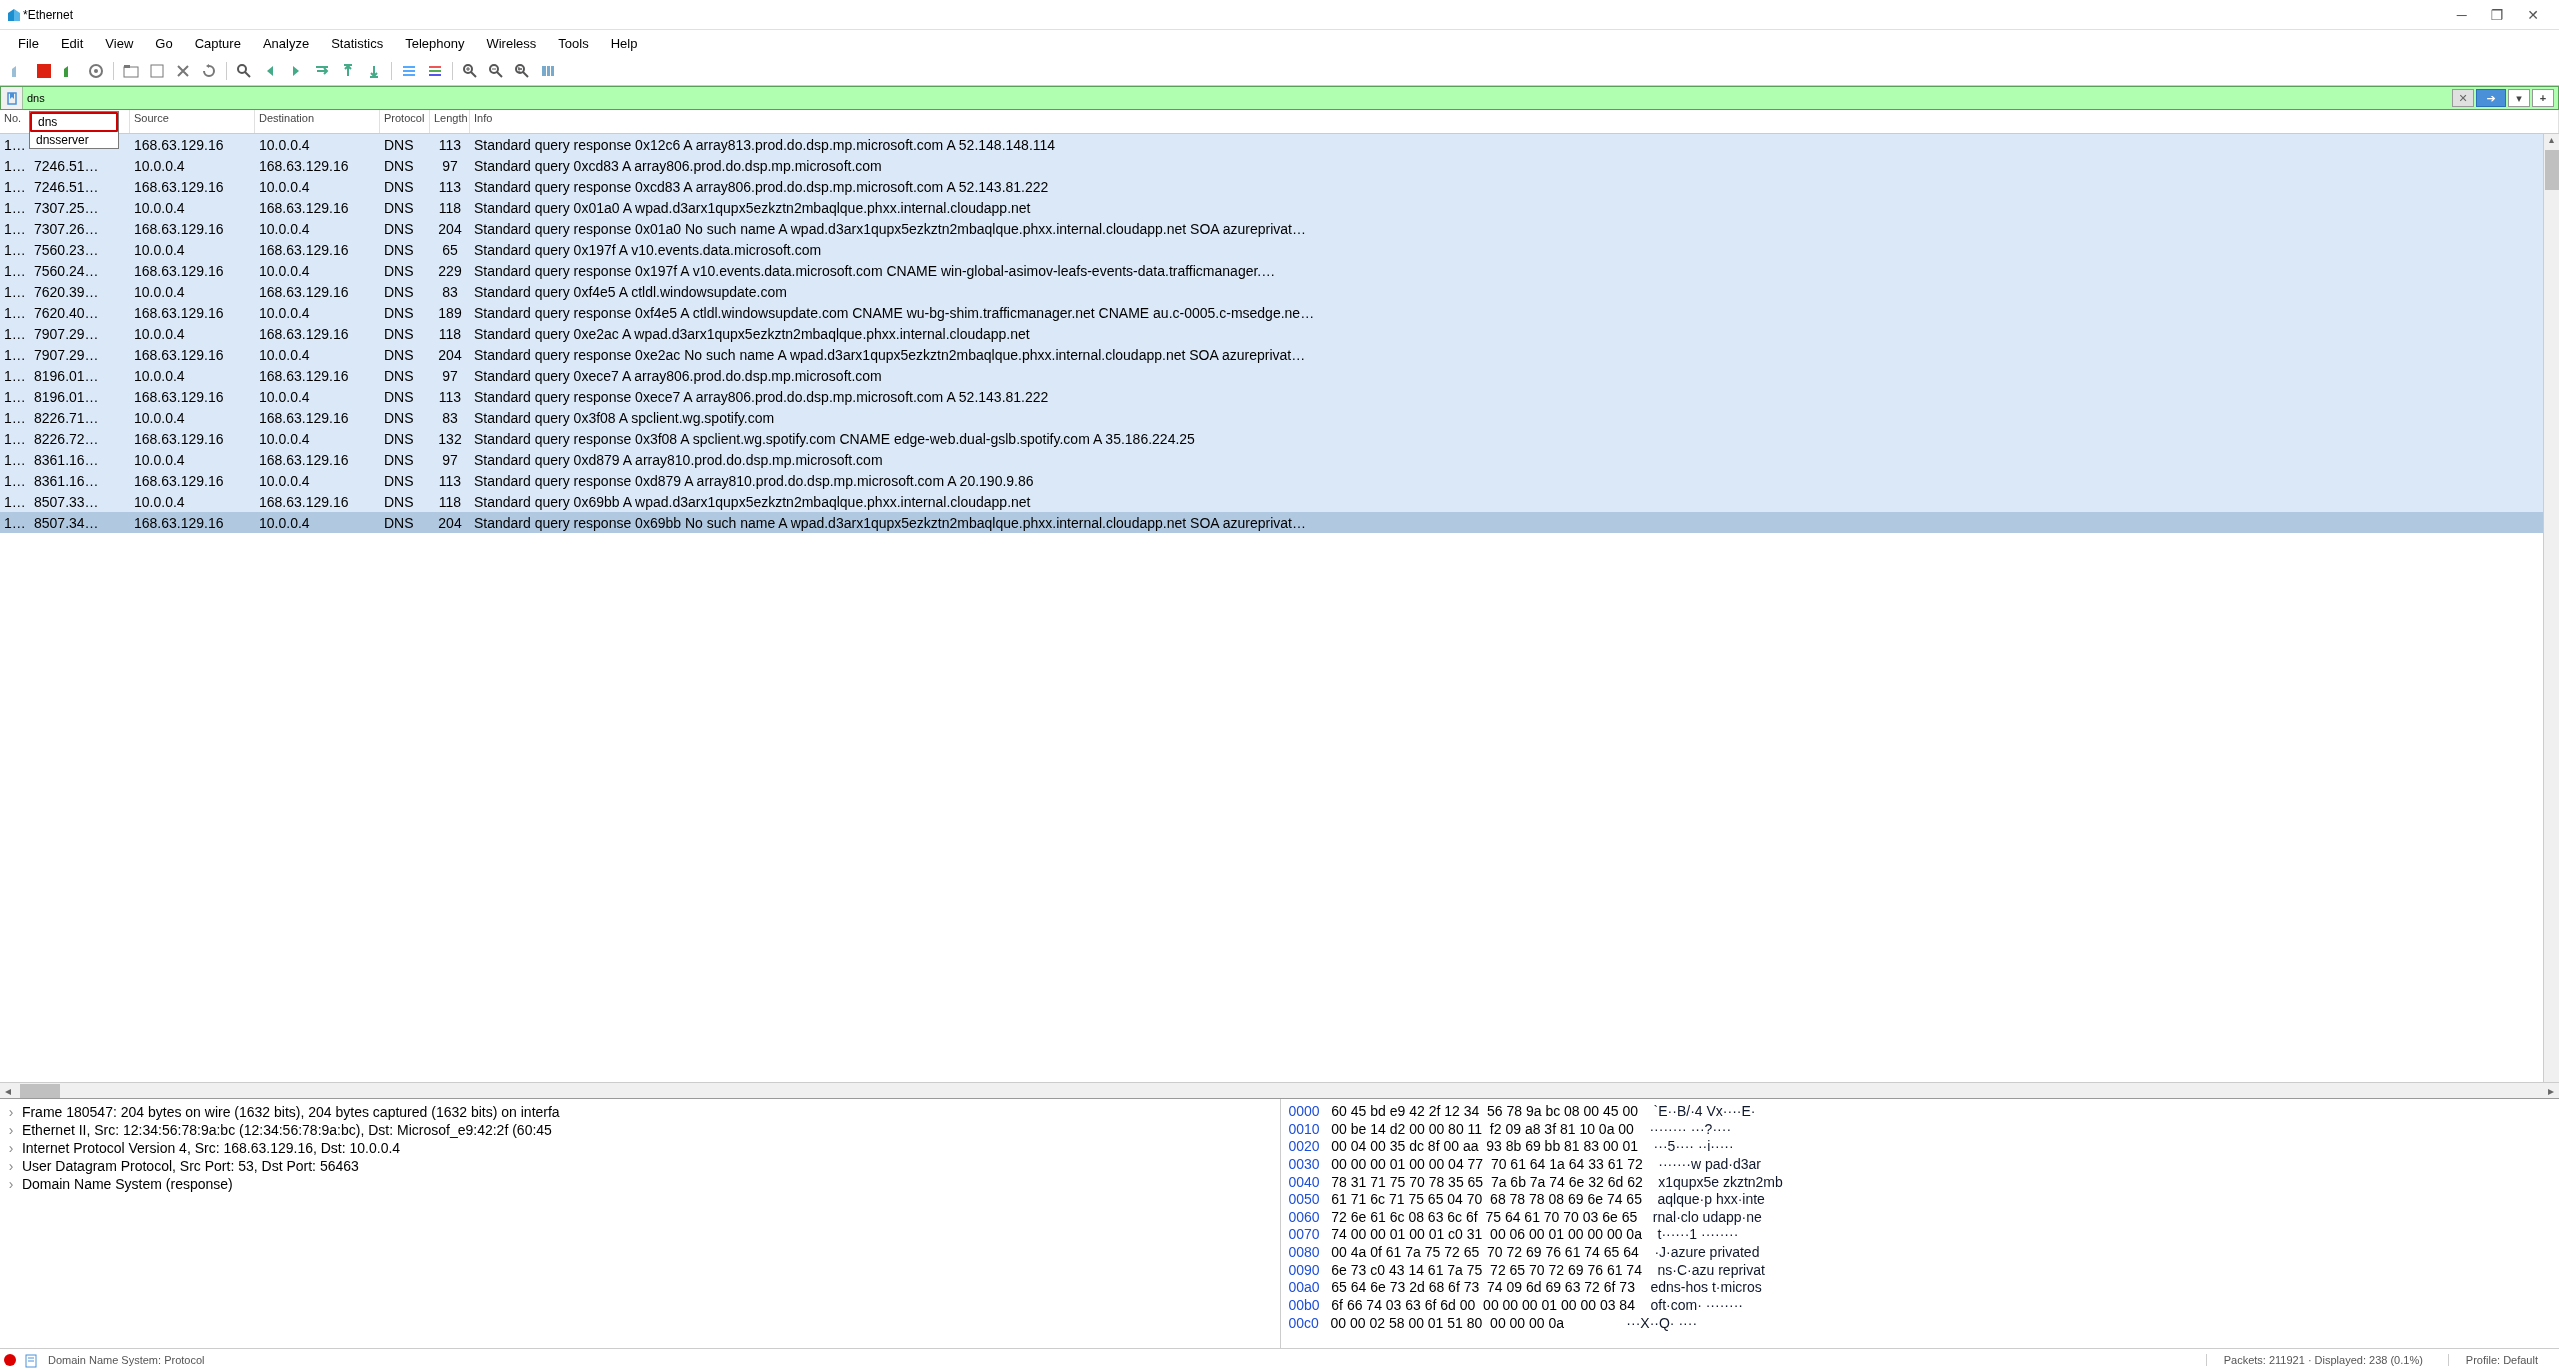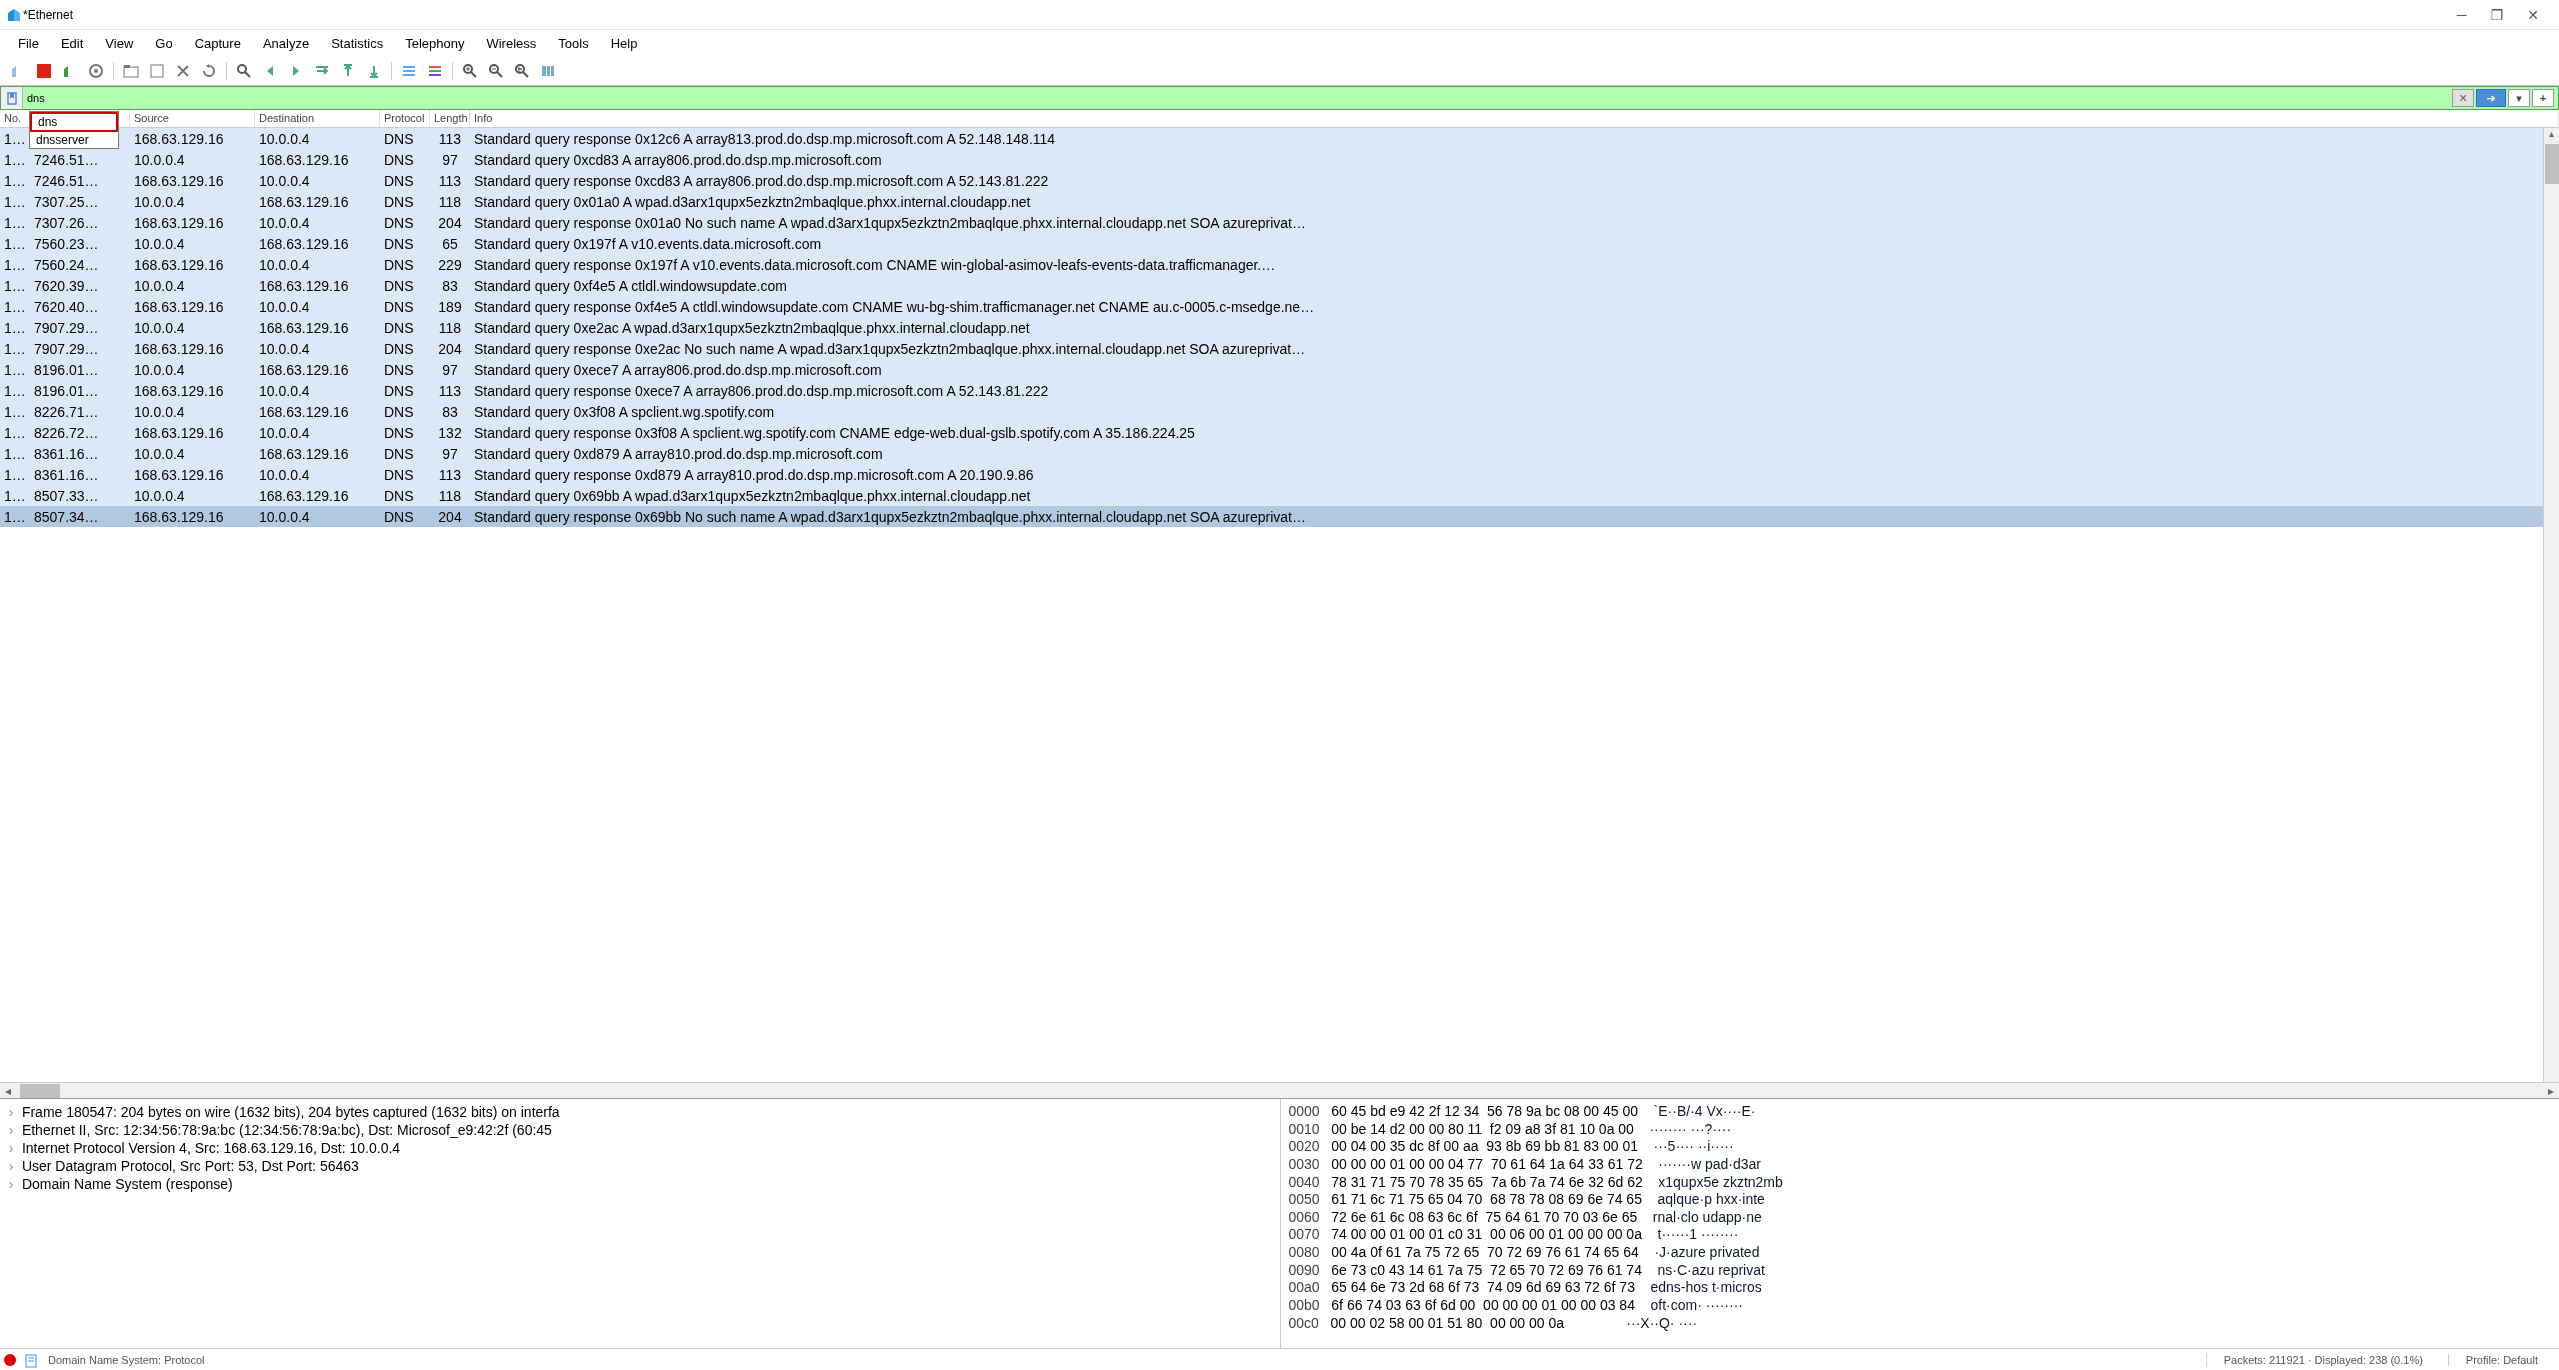--- a/index.html
+++ b/index.html
@@ -21,21 +21,21 @@
 .filter-btns span{width:22px;height:18px;display:flex;align-items:center;justify-content:center;font-size:11px}
 .filter-clear{background:#e0e0e0;border:1px solid #999;color:#666}
 .filter-arrow{background:#4a90d9;color:#fff;border:1px solid #2a70b9;width:30px!important}
 .filter-drop{background:#fff;border:1px solid #999;color:#444}
 .filter-plus{background:#fff;border:1px solid #999;color:#444;font-weight:bold}
 .autocomplete{position:absolute;left:28px;top:24px;background:#fff;border:1px solid #7a7a7a;z-index:100;min-width:90px}
 .autocomplete div{padding:1px 6px;font-size:12px}
 .autocomplete .hl{border:2px solid #d00000;border-radius:1px}
 .packet-area{flex:1;display:flex;flex-direction:column;min-height:0}
 .packet-list{flex:1;display:flex;flex-direction:column;min-height:0}
-.list-header{display:flex;height:18px;background:#fff;border-bottom:1px solid #ccc;font-size:11px;color:#444}
+.list-header{display:flex;height:24px;background:#fff;border-bottom:1px solid #ccc;font-size:11px;color:#444}
 .list-header div{padding:2px 4px;border-right:1px solid #e0e0e0;overflow:hidden;white-space:nowrap}
 .col-no{width:30px}
 .col-time{width:100px}
 .col-src{width:125px}
 .col-dst{width:125px}
 .col-proto{width:50px}
 .col-len{width:40px;text-align:center}
 .col-info{flex:1;overflow:hidden}
 .list-rows{flex:1;overflow:hidden;position:relative}
 .row{display:flex;height:21px;align-items:center;font-family:Consolas,monospace;font-size:14px;background:#dbe8f7;white-space:nowrap}
@@ -43,21 +43,21 @@
 .row .cell{padding:0 4px;overflow:hidden;text-overflow:ellipsis}
 .hscroll{height:16px;border-top:1px solid #ccc;background:#f0f0f0;display:flex;align-items:center}
 .hscroll .thumb{width:40px;height:14px;background:#c0c0c0;margin-left:4px}
 .hscroll .arrow{width:16px;text-align:center;color:#666}
 .details-area{height:250px;display:flex;border-top:1px solid #999}
 .tree{width:50%;overflow:hidden;padding:4px;font-family:Consolas,monospace;font-size:14px}
 .tree div{white-space:nowrap;padding:1px 0}
 .tree .exp{color:#888;display:inline-block;width:14px;text-align:center}
 .hex{width:50%;border-left:1px solid #ccc;overflow:hidden;padding:4px 8px;font-family:Consolas,monospace;font-size:14px}
 .hex .hline{white-space:pre;line-height:1.26}
-.hex .off{color:#404040}
+.hex .off{color:#1d4ed8}
 .hex .ascii{color:#0f172a}
 .statusbar{height:22px;display:flex;align-items:center;border-top:1px solid #ccc;font-size:11px;color:#555;padding:0 4px;gap:8px}
 .statusbar .rec{width:12px;height:12px;border-radius:50%;background:#d00}
 .statusbar .fill{flex:1}
 .statusbar .cell{border-left:1px solid #ccc;padding:0 17px}
 .vscroll{position:absolute;right:0;top:0;width:16px;height:100%;background:#f0f0f0;border-left:1px solid #ccc}
 .vscroll .vup{height:16px;text-align:center;font-size:10px;color:#666}
 .vscroll .vthumb{width:14px;height:40px;background:#c0c0c0;margin:0 auto}
 svg{display:block}
 </style>

